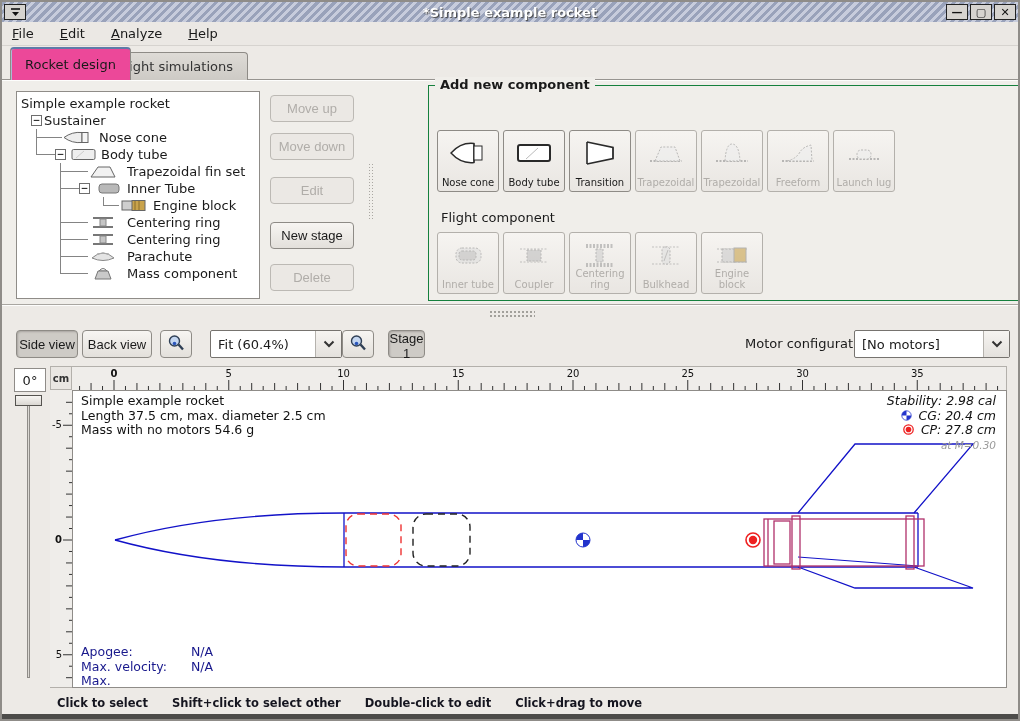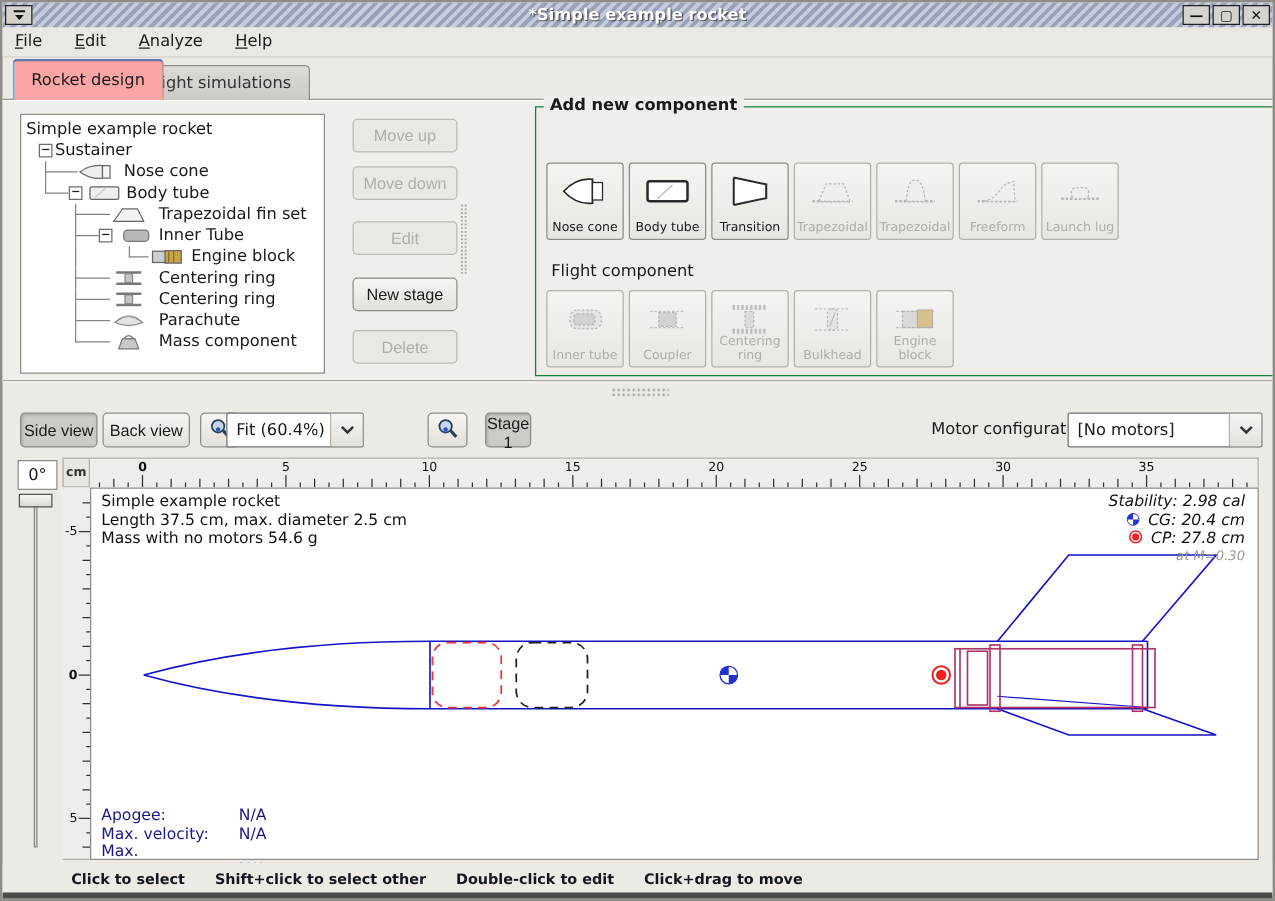--- a/index.html
+++ b/index.html
@@ -23,21 +23,21 @@
   .menubar { position:absolute; left:0; top:20px; width:100%; height:24px; background:#ebe8e4;
     border-bottom:1px solid #d6d3cf; display:flex; align-items:center; padding-left:10px; gap:26px; }
   .menu-item { font-size:13px; }
   .menu-item u { text-decoration:underline; }
 
   
   .tabstrip { position:absolute; left:0; top:44px; width:100%; height:34px; }
   .tabstrip .baseline { position:absolute; left:0; right:0; bottom:0; height:1px; background:#979490; }
   .tab { position:absolute; bottom:0; height:28px; padding:0 14px; display:flex; align-items:center;
     font-size:13px; border:1px solid #8e8b86; border-bottom:none; border-radius:4px 4px 0 0; }
-  .tab.active { left:8px; height:33px; background:#fca5a5; border-top:2px solid #5f7aa8;
+  .tab.active { left:8px; height:33px; background:#ec4899; border-top:2px solid #5f7aa8;
     box-shadow:inset 1px 0 0 #aabbd4; z-index:2;text-align:center; }
   .tab.inactive { left:101px; background:linear-gradient(#dedbd6,#cdcac5); color:#333; }
 
   
   .upper { position:absolute; left:0; top:78px; width:100%; height:224px; background:#f0eeea;
     border-top:1px solid #fdfdfc; }
   .tree-panel { position:absolute; left:14px; top:10px; width:244px; height:208px; background:#fff;
     border:1px solid #8f8c88; padding-top:3px; overflow:hidden; }
   .trow { position:relative; height:17px; }
   .vl { position:absolute; top:0; bottom:0; width:1px; background:#848484; }
@@ -45,21 +45,21 @@
   .hl { position:absolute; top:8px; height:1px; background:#848484; }
   .tbox { position:absolute; top:3px; width:11px; height:11px; border:1px solid #6e6e6e; background:#fff;
     font:bold 9px/9px "DejaVu Sans",sans-serif; text-align:center; color:#222; }
   .ticon { position:absolute; top:1px; }
   .tlabel { position:absolute; top:1px; font-size:13px; white-space:nowrap; }
 
   .btn { background:linear-gradient(#f7f5f2,#e3e0db); border:1px solid #8e8b86; border-radius:4px;
     font-size:13px; color:#1a1a1a; text-align:center; }
   .btn.disabled { color:#b0ada9; border-color:#bcb9b4; background:#ebe8e4; }
   .btn.pressed { background:#cecbc6; box-shadow:inset 1px 1px 2px #a8a5a0; }
-  .side-btn { position:absolute; left:280px; width:84px; height:27px; }
+  .side-btn { position:absolute; left:268px; width:84px; height:27px; }
 
   .v-splitter { position:absolute; left:366px; top:82px; width:6px; height:56px;
     background:repeating-linear-gradient(#b5b2ad 0 1px,transparent 1px 3px);
     background-size:3px 3px; background-image:radial-gradient(#aaa7a2 30%,transparent 31%); }
 
   .groupbox { position:absolute; left:378px; top:4px; width:630px; height:216px;
     border:1px solid #15803d;margin-left:48px; }
   .gb-title { position:absolute; top:-9px; left:6px; background:#f0eeea; padding:0 5px;
     font-weight:bold; font-size:13px; }
   .section-label { position:absolute; left:12px; font-size:13px; }
@@ -378,21 +378,21 @@
 
   <button class="btn toolbar-btn pressed" style="left:14px;width:62px">Side view</button>
   <button class="btn toolbar-btn" style="left:80px;width:70px">Back view</button>
   <button class="btn toolbar-btn" style="left:158px;width:32px">
     <svg width="18" height="18" viewBox="0 0 18 18">
       <circle cx="7.5" cy="7" r="5" fill="#c4d6f0" stroke="#2f3f55" stroke-width="1.4"></circle>
       <circle cx="7.5" cy="9.5" r="1.8" fill="#2a55bb"></circle>
       <path d="M11.5,10.5 L16,15.5" stroke="#2f3f55" stroke-width="2.4"></path>
       </svg>
   </button>
-  <div class="combo" style="left:179px;top:328px;width:110px;height:28px">
+  <div class="combo" style="left:208px;top:328px;width:132px;height:28px">
     <span class="val">Fit (60.4%)</span>
     <span class="chev">
       <svg width="12" height="8" viewBox="0 0 12 8">
           <path d="M1.5,1.5 L6,6 L10.5,1.5" fill="none" stroke="#333" stroke-width="2"></path>
         </svg>
       </span>
   </div>
   <button class="btn toolbar-btn" style="left:340px;width:32px">
     <svg width="18" height="18" viewBox="0 0 18 18">
       <circle cx="7.5" cy="7" r="5" fill="#c4d6f0" stroke="#2f3f55" stroke-width="1.4"></circle>

